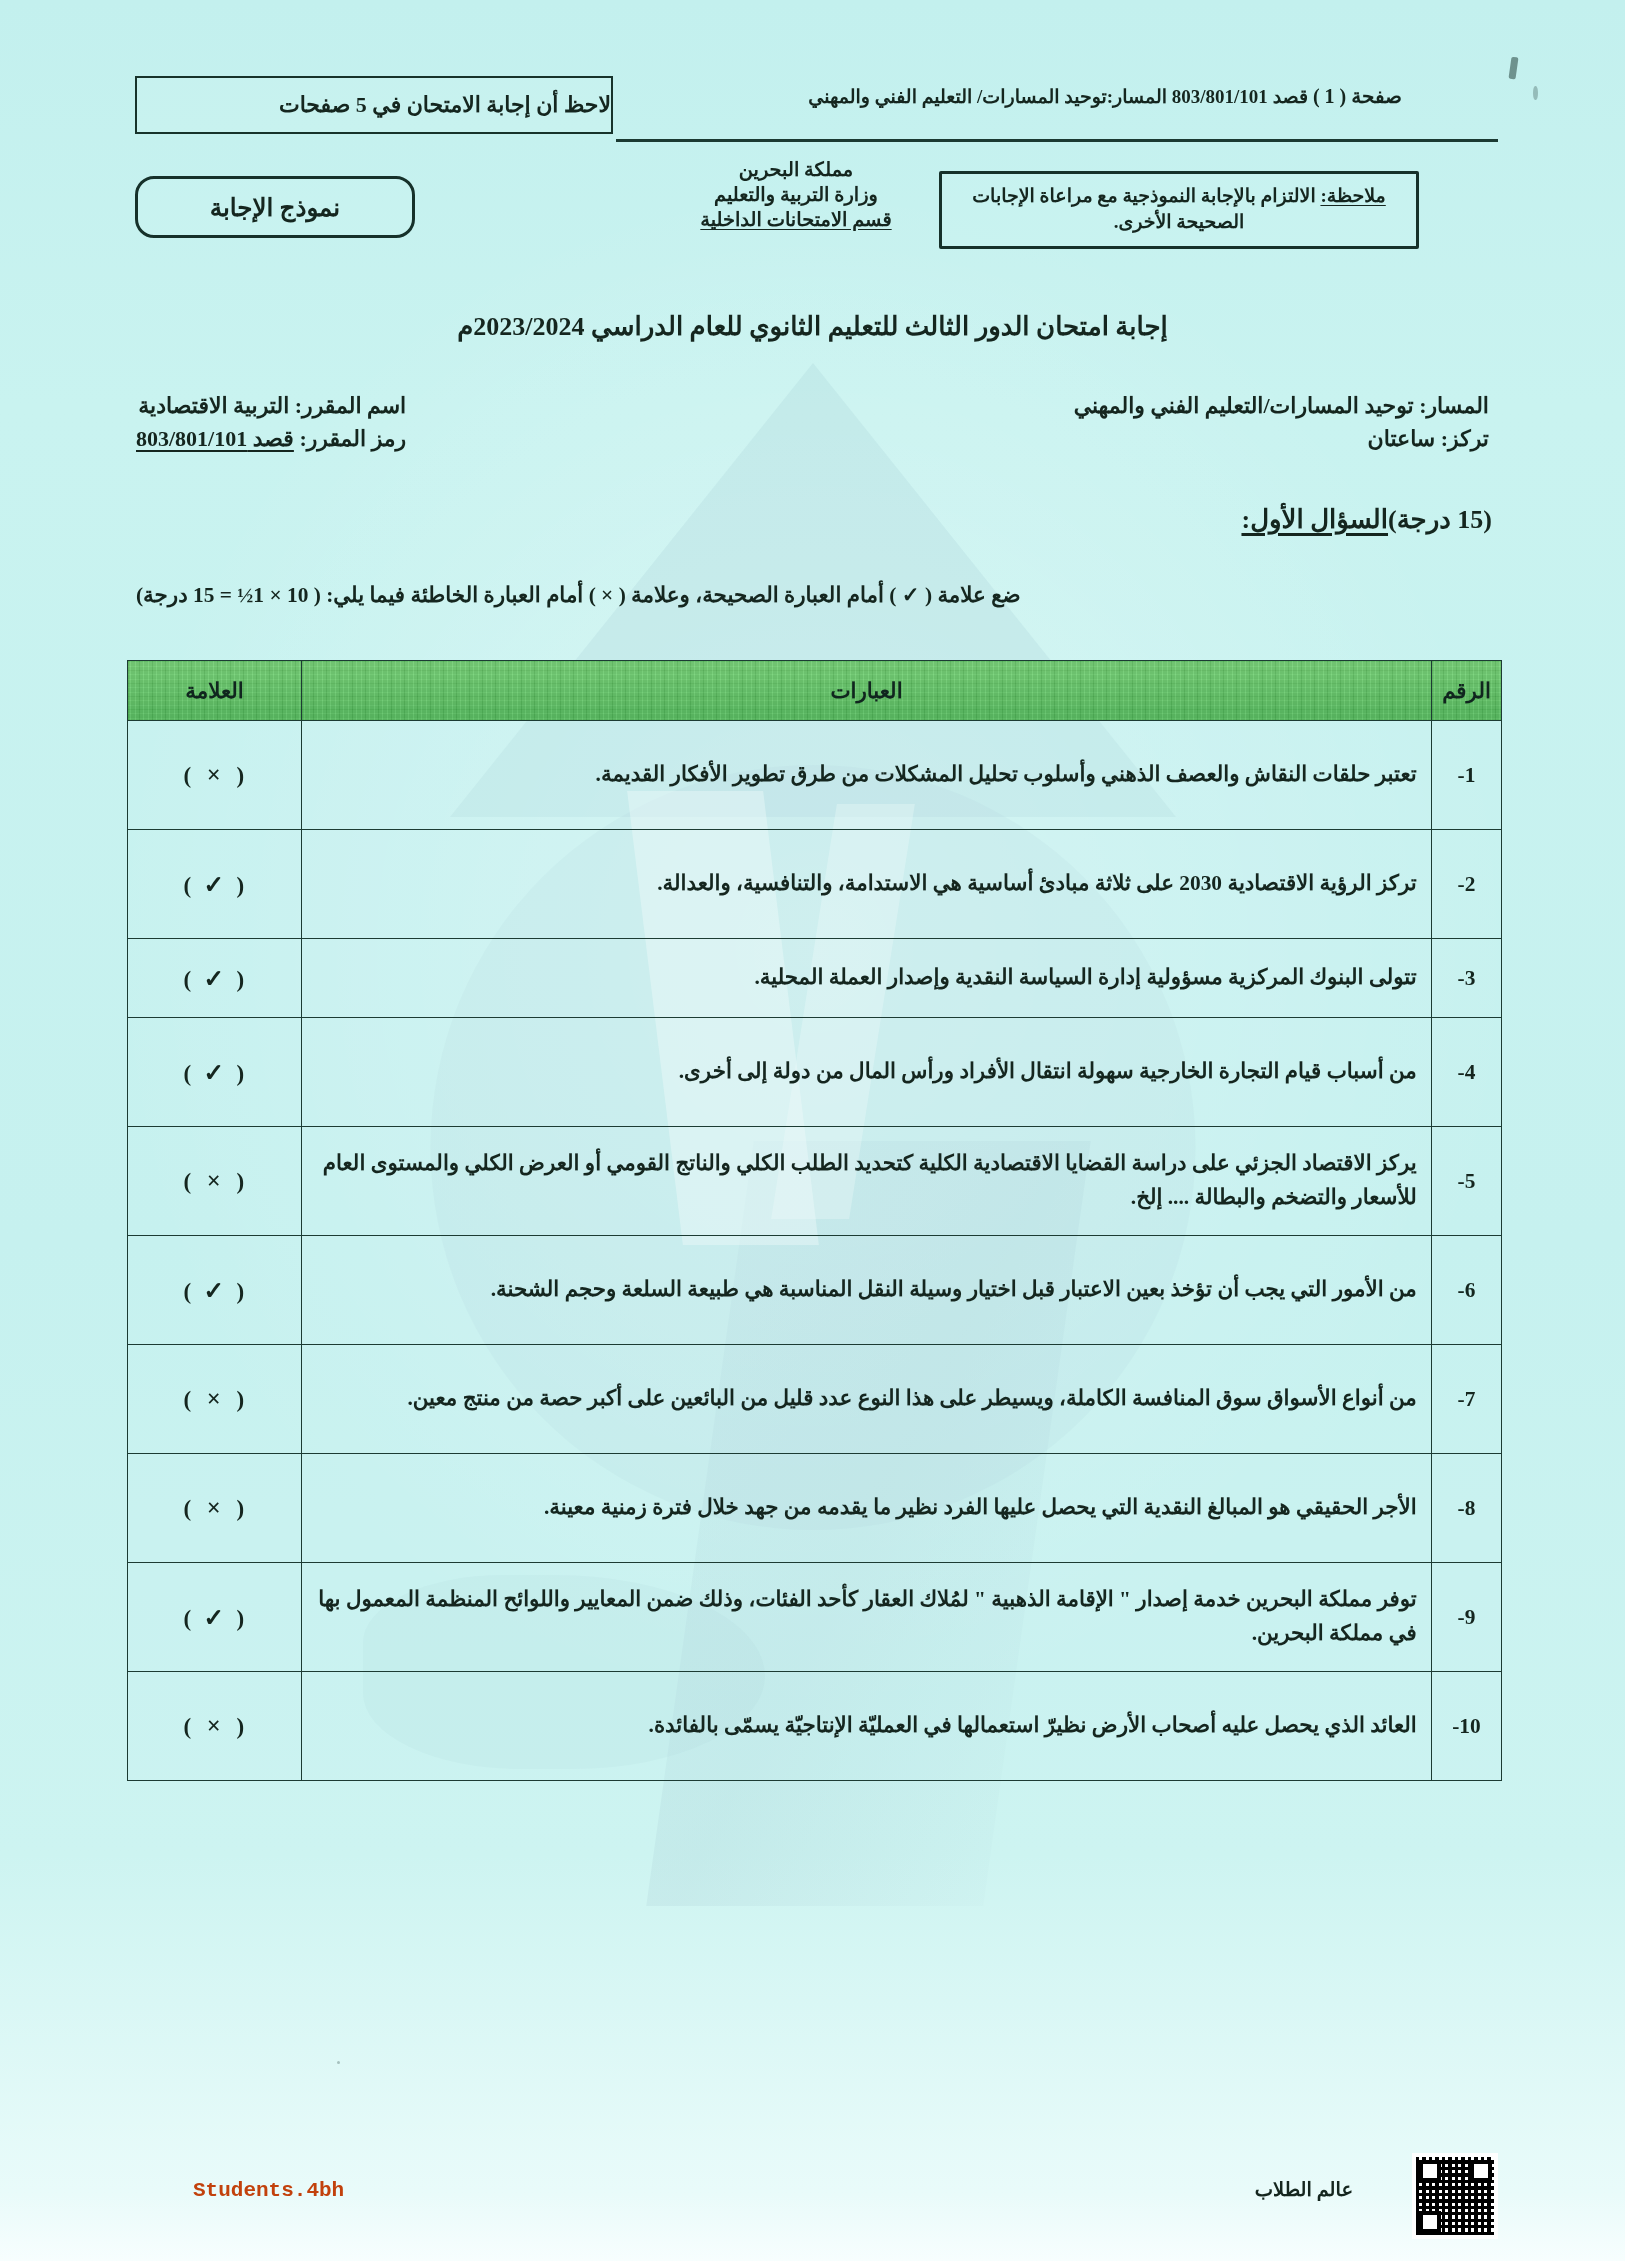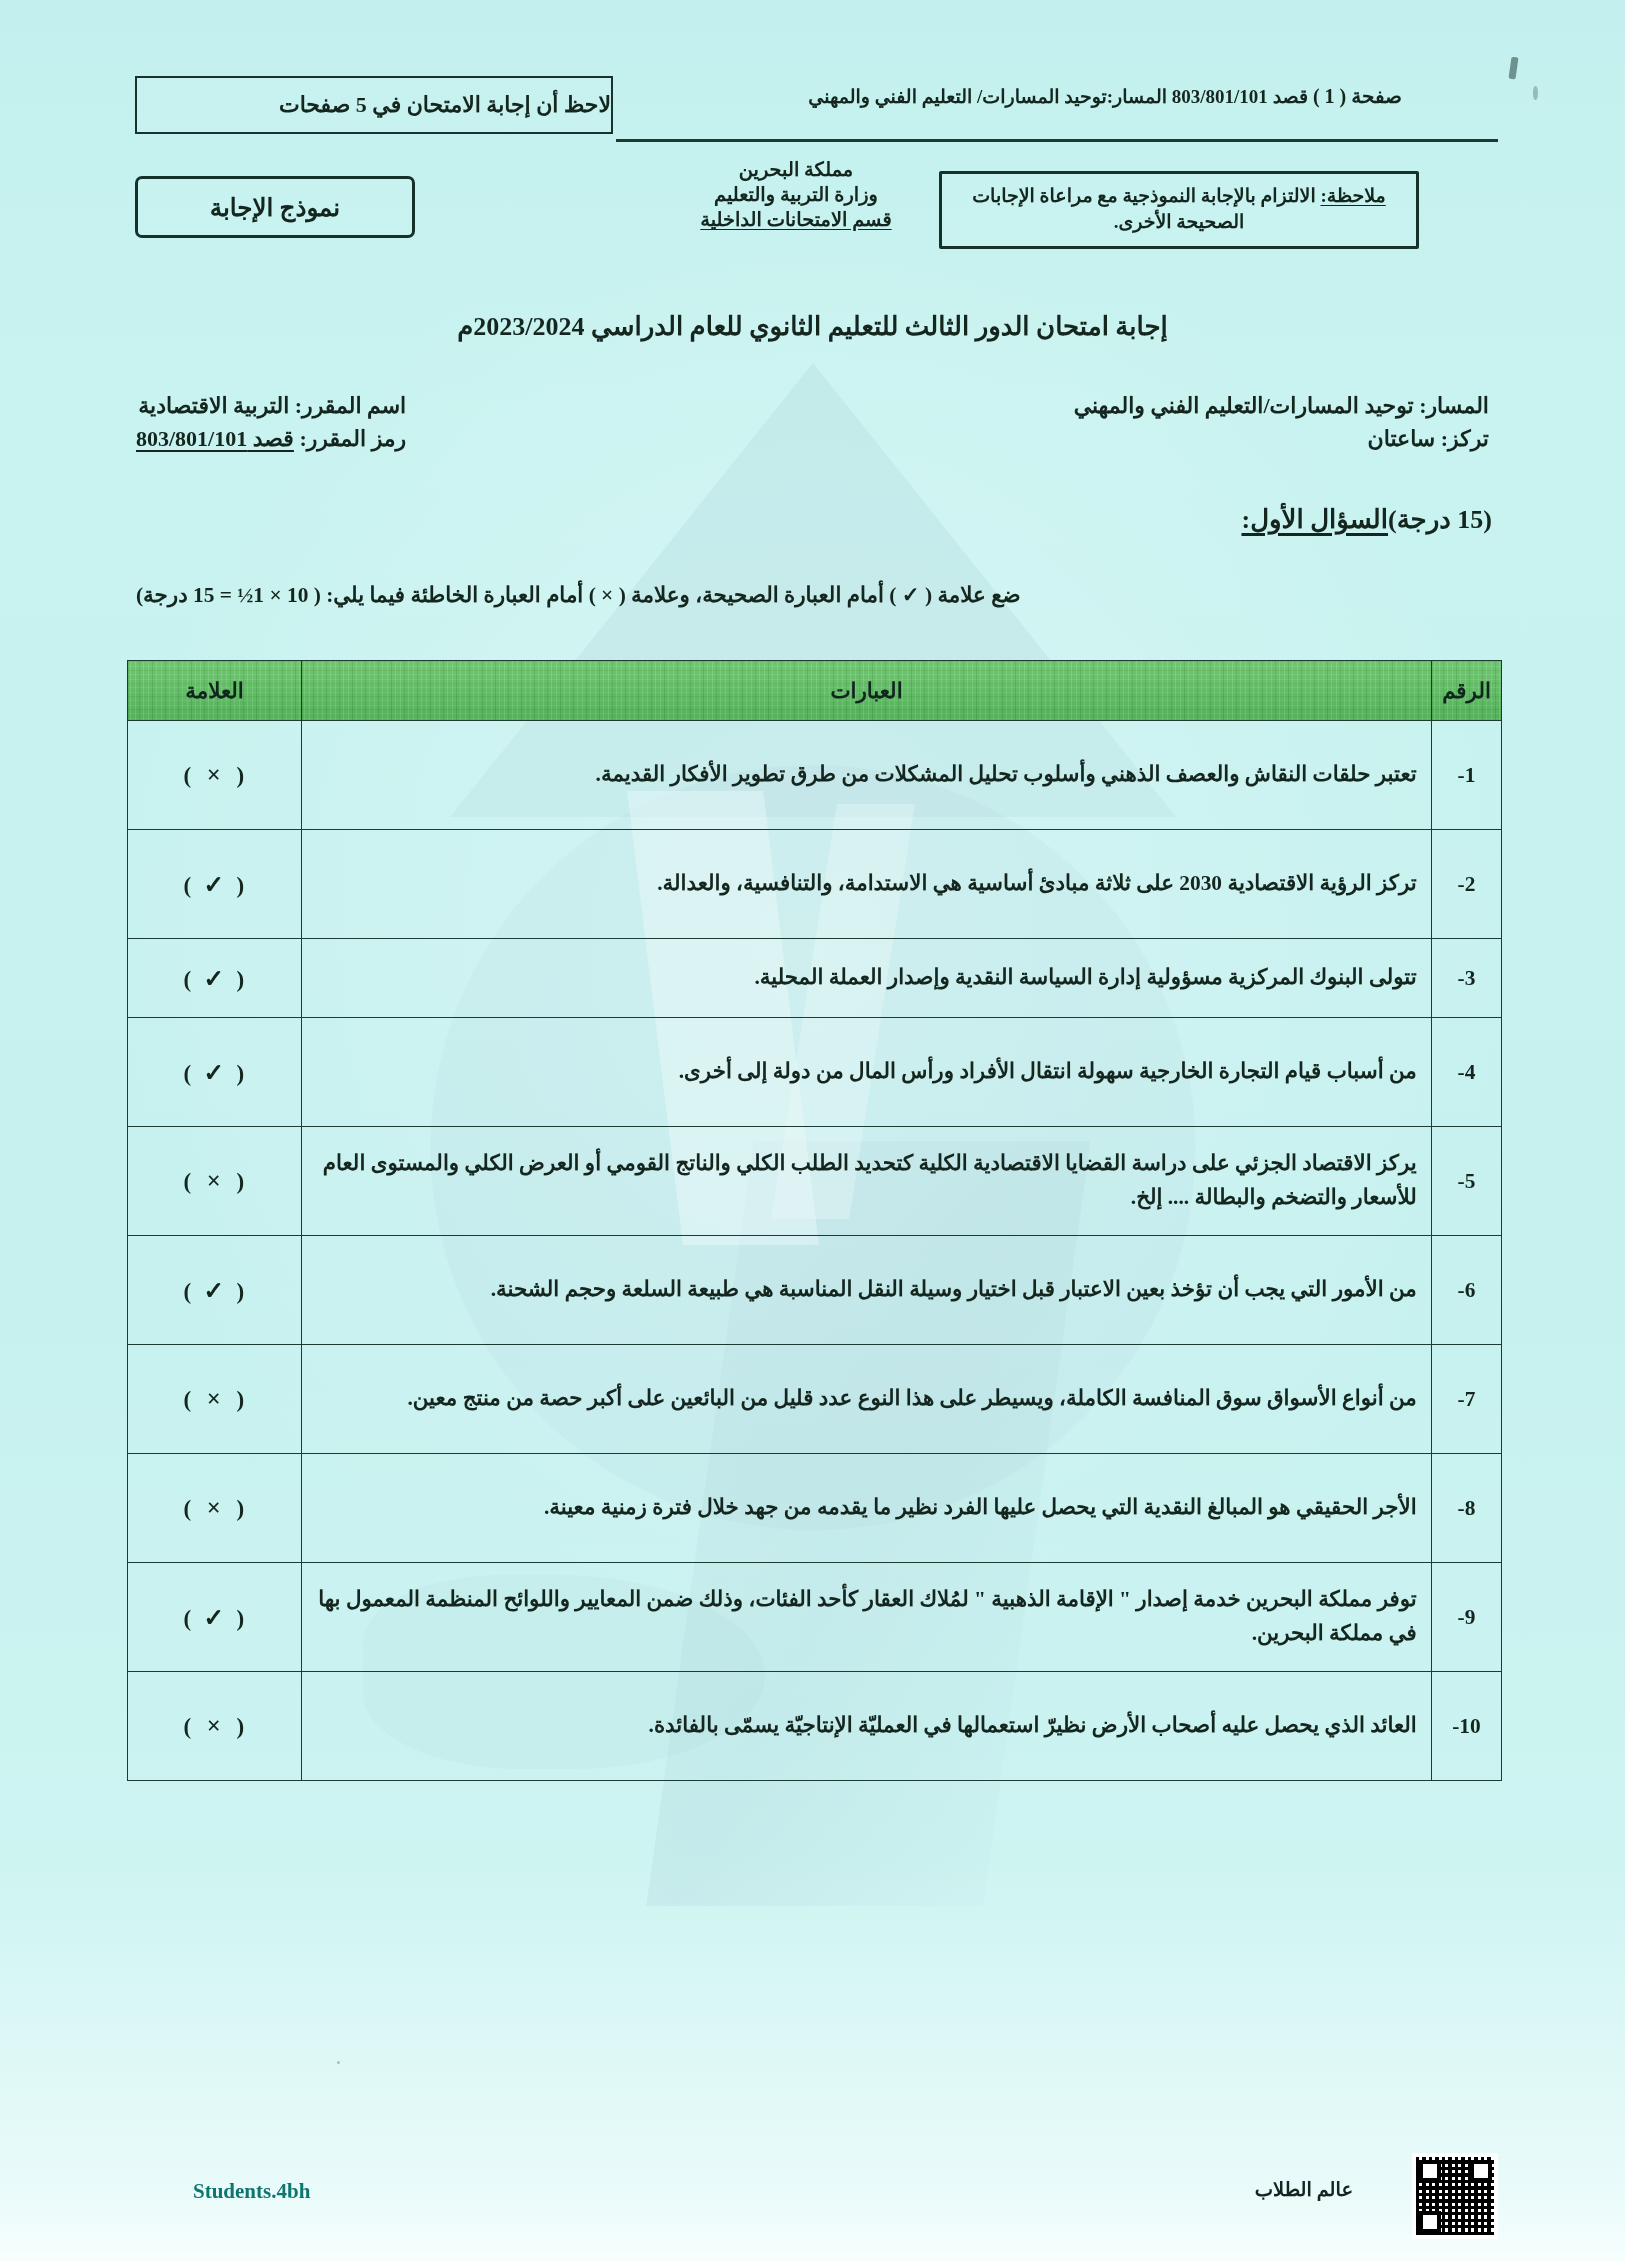--- a/index.html
+++ b/index.html
@@ -135,21 +135,21 @@
     background: #1b3a32;
   }
 
   .answer-key-box {
     position: absolute;
     left: 135px;
     top: 176px;
     width: 280px;
     height: 62px;
     border: 3.2px solid #16312a;
-    border-radius: 7px;
+    border-radius: 19px;
     background: rgba(205,244,241,0.30);
     display: flex;
     align-items: center;
     justify-content: center;
     font-size: 24.6px;
     font-weight: 700;
   }
 
   .ministry {
     position: absolute;
@@ -292,24 +292,24 @@
     font-size: 24.6px;
   }
   .tbl tr.r-tall td { height: 109px; }
   .tbl tr.r-short td { height: 79px; }
 
   
   .footer-left {
     position: absolute;
     left: 193px;
     top: 2179px;
-    font-family: Liberation Serif, serif;
+    font-family: Liberation Mono, monospace;
     font-size: 21px;
     font-weight: 700;
-    color: #0f766e;
+    color: #c2410c;
     direction: ltr;
   }
   .footer-right {
     position: absolute;
     right: 272px;
     top: 2178px;
     font-size: 19.4px;
     font-weight: 700;
   }
   .qr {

